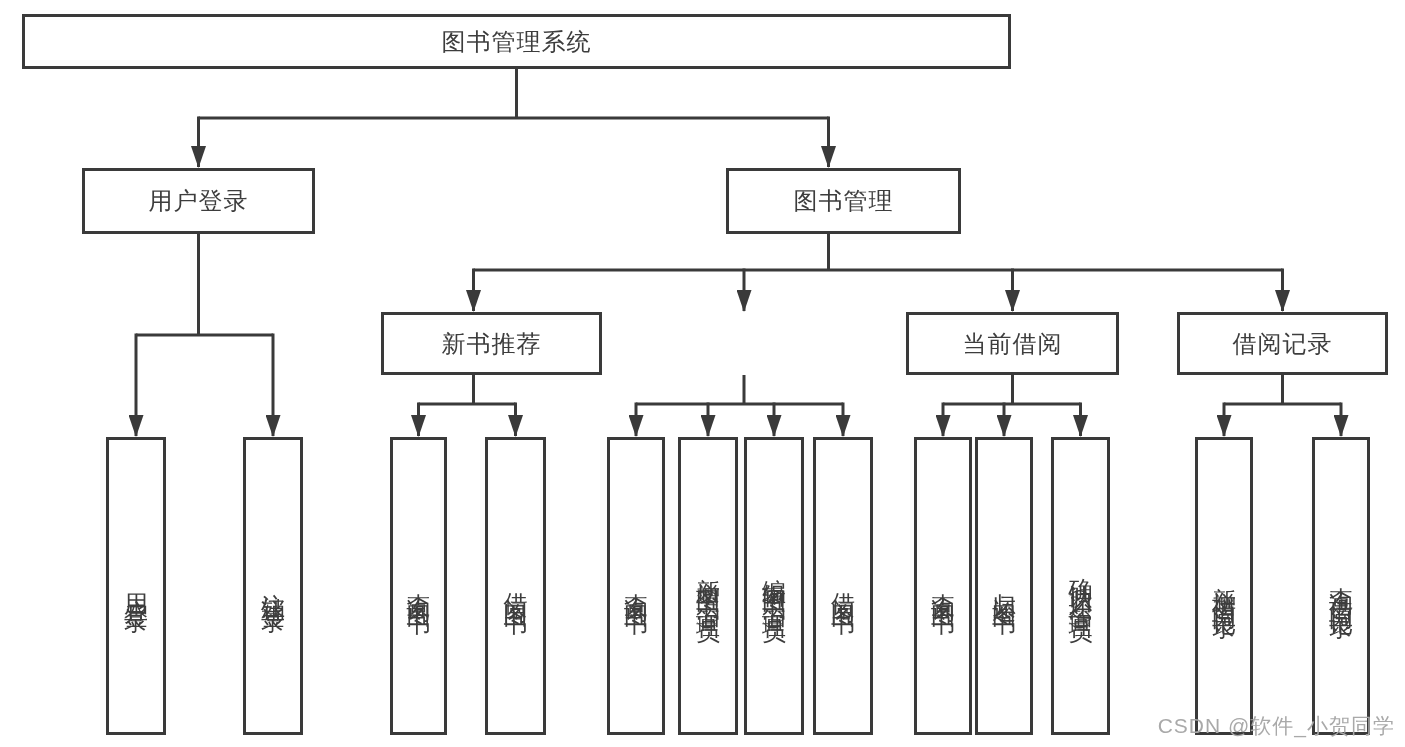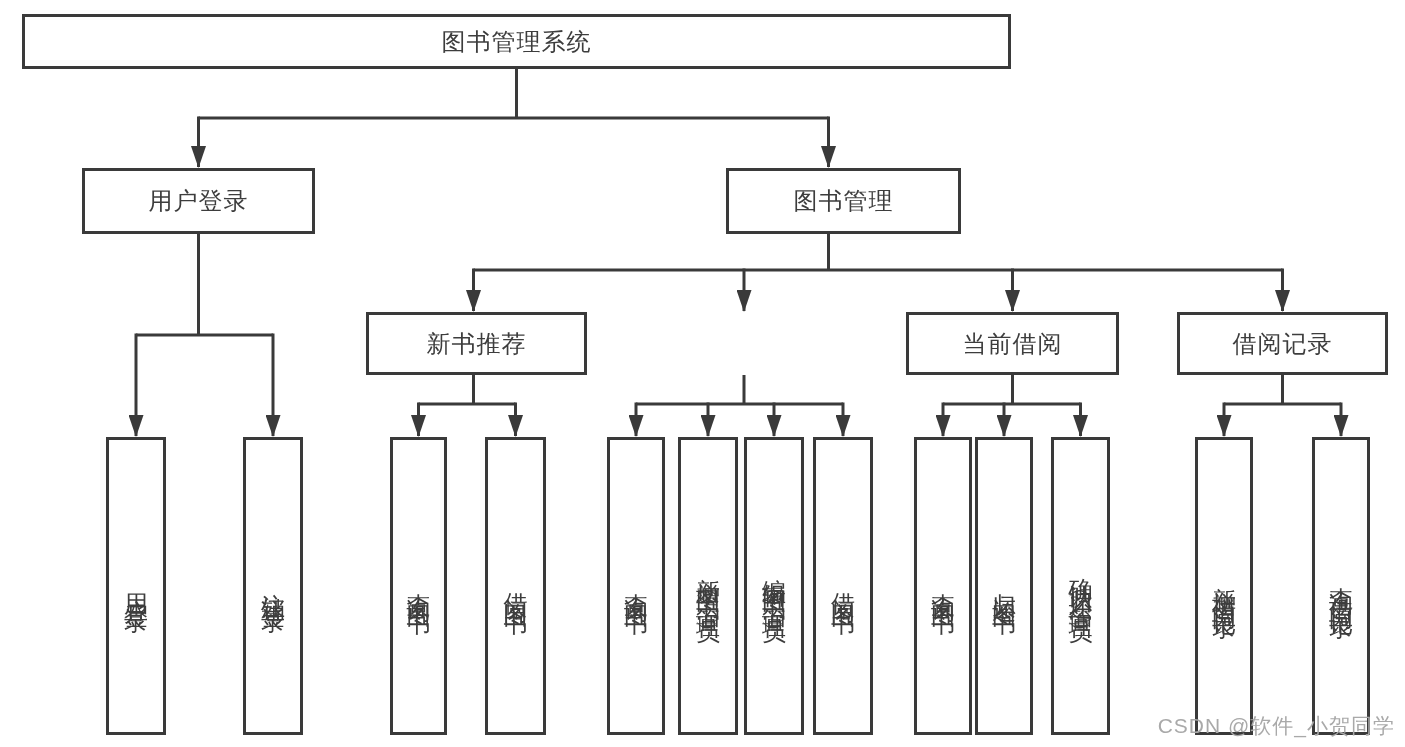--- a/index.html
+++ b/index.html
@@ -114,21 +114,21 @@
     <span>图书管理系统</span>
   </div>
 
   <div class="node" style="left:82px; top:168px; width:233px; height:66px;">
     <span>用户登录</span>
   </div>
   <div class="node" style="left:709px; top:168px; width:235px; height:66px;margin-left:17px;">
     <span>图书管理</span>
   </div>
 
-  <div class="node" style="left:366px; top:312px; width:221px; height:63px;">
+  <div class="node" style="left:381px; top:312px; width:221px; height:63px;">
     <span>新书推荐</span>
   </div>
   <div class="node" style="left:906px; top:312px; width:213px; height:63px;">
     <span>当前借阅</span>
   </div>
   <div class="node" style="left:1177px; top:312px; width:211px; height:63px;">
     <span>借阅记录</span>
   </div>
 
   <div class="node leaf" style="left:106px; top:437px; width:60px; height:298px;">

